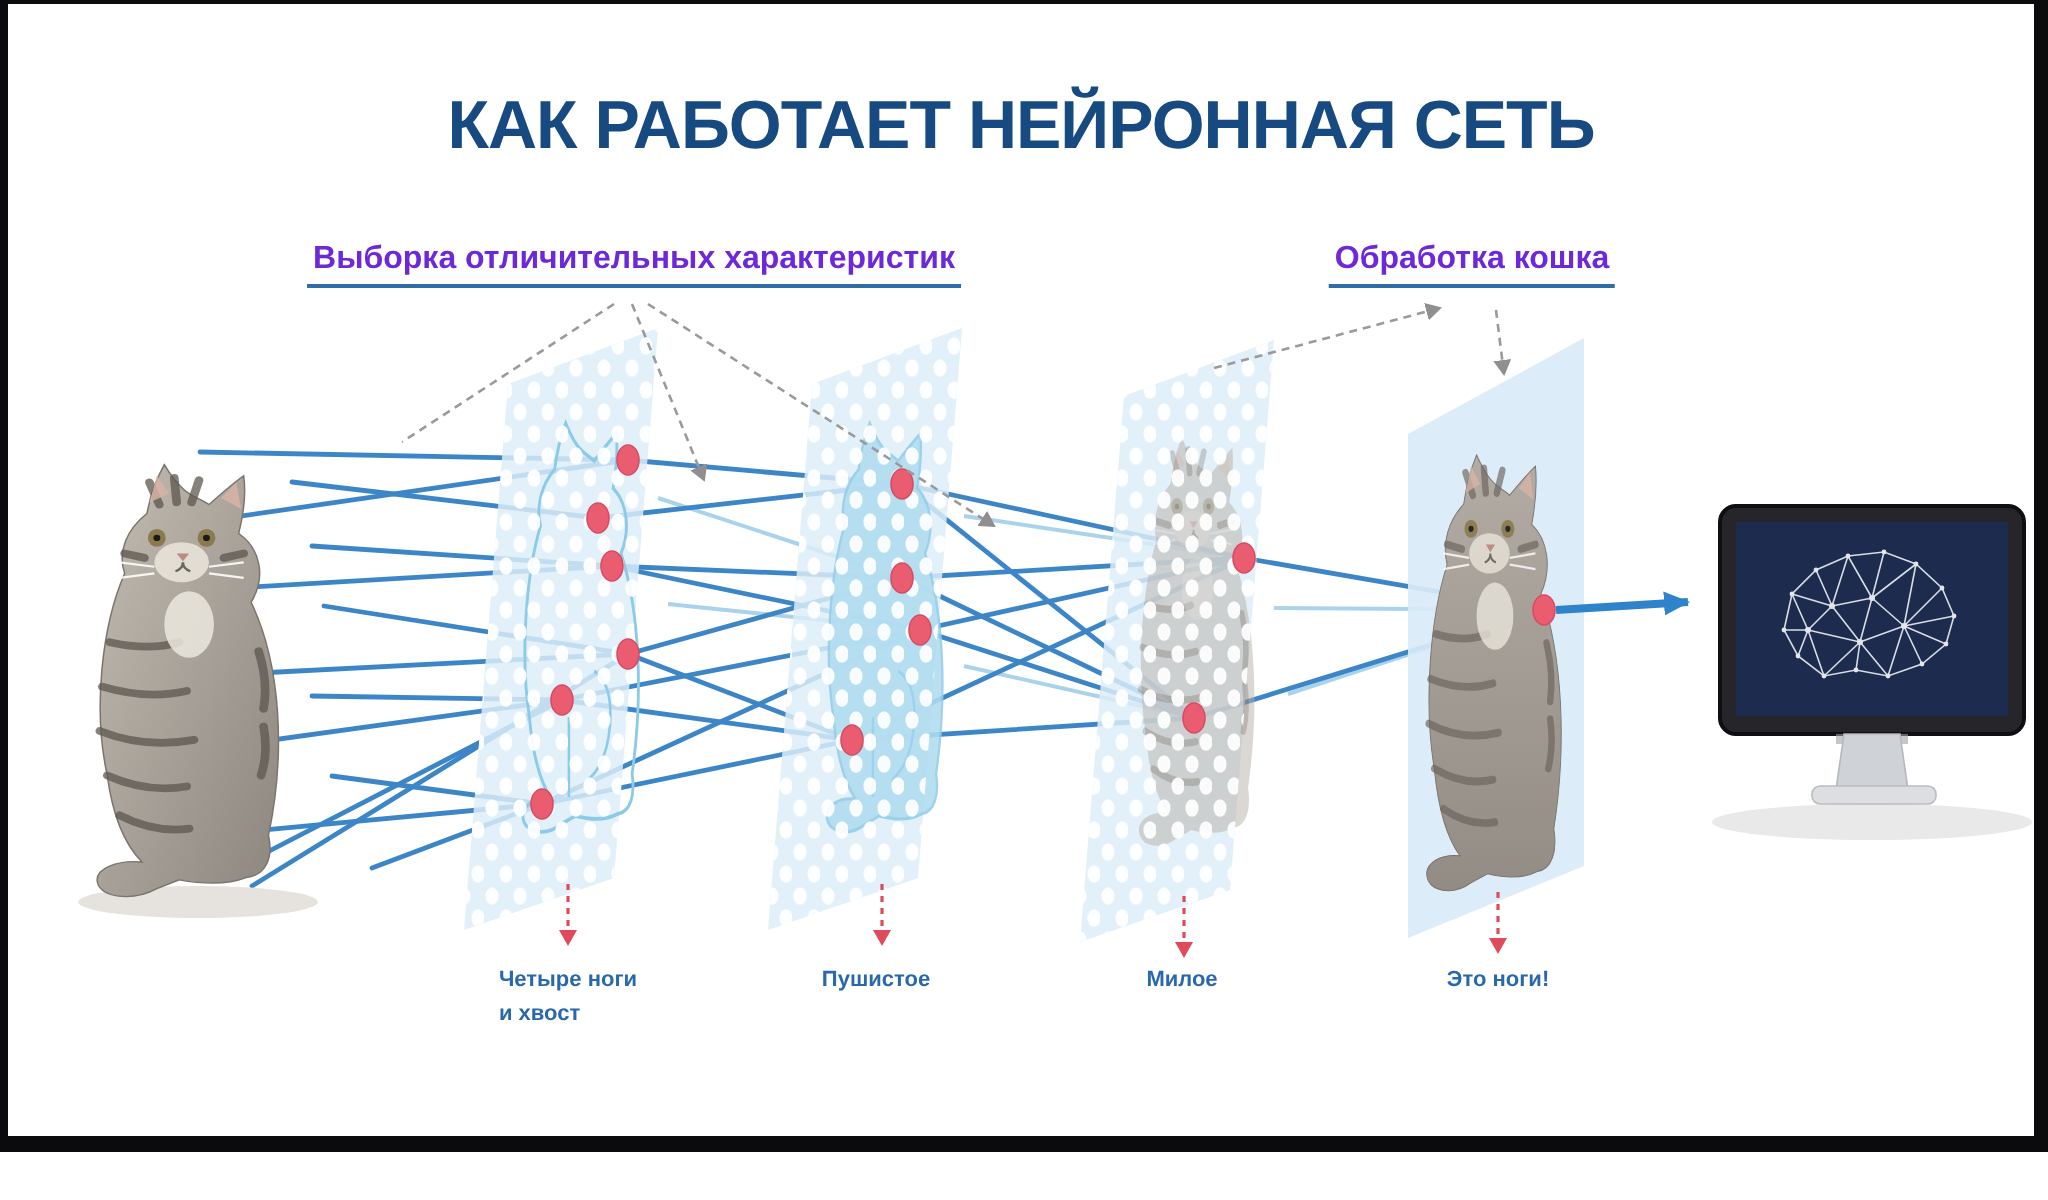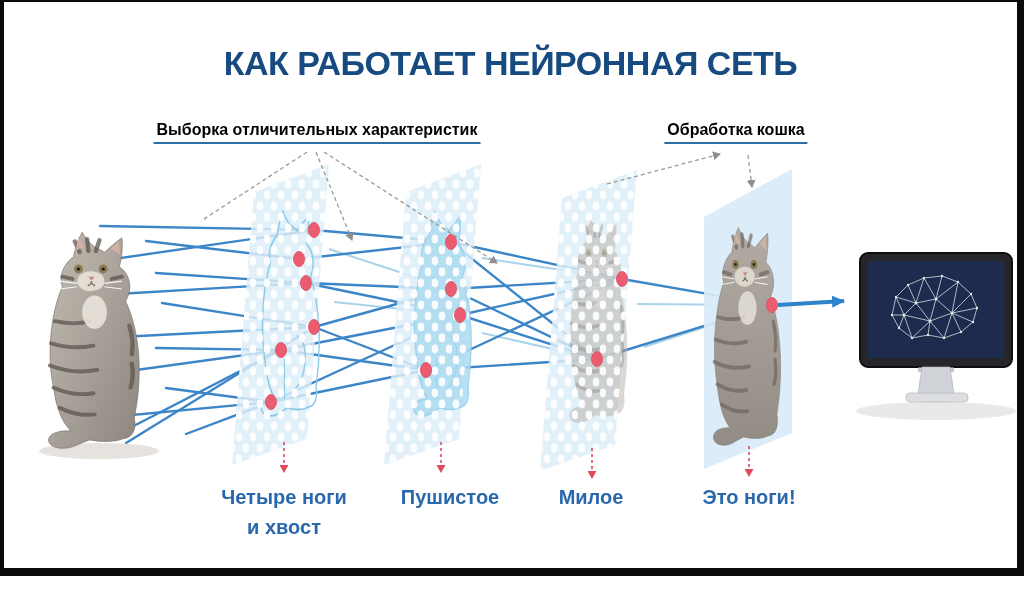--- a/index.html
+++ b/index.html
@@ -9,28 +9,28 @@
     border-top:2px solid #0b0b0d; border-left:4px solid #0b0b0d;
     border-right:7px solid #0b0b0d; border-bottom:8px solid #0b0b0d;
     font-family:"Liberation Sans", sans-serif;
   }
   #page-title{
     position:absolute; left:0; right:0; top:42px; text-align:center;
     font-size:34px; font-weight:bold; letter-spacing:-0.5px; color:#164a80;
   }
   .section-label{
     position:absolute; top:119px; transform:translateX(-50%);
-    font-size:16px; font-weight:bold; color:#000000;
+    font-size:16px; font-weight:bold; color:#6d28d9;
     padding:0 3px 3px 3px; border-bottom:2px solid #2e6da6; white-space:nowrap;
   }
   #lbl-feature{ left:313px; }
   #lbl-process{ left:732px; }
   .layer-label{
     position:absolute; top:480px; transform:translateX(-50%);
-    font-size:20px; font-weight:bold; color:#2a68ae; text-align:center;
+    font-size:11px; font-weight:bold; color:#2a68ae; 
     line-height:1.5; white-space:pre-line;
   }
   #net-overlay{ position:absolute; left:0; top:0; }
 </style>
 </head>
 <body>
 
 <div id="stage">
 
   <div id="page-title">КАК РАБОТАЕТ НЕЙРОННАЯ СЕТЬ</div>
@@ -250,16 +250,16 @@
         </g>
         <rect x="914" y="365" width="36" height="5" fill="#9ea1a5" opacity="0.6"></rect>
         <path d="M918,365 h28 l4,28 h-36 Z" fill="#cfd2d6" stroke="#b4b7bb" stroke-width="0.8"></path>
         <rect x="902" y="391" width="62" height="9" rx="4" fill="#dcdee1" stroke="#b9bcc0" stroke-width="0.8"></rect>
       </g>
     </g>
   </svg>
 
   <div class="layer-label" style="left:280px">Четыре ноги
 и хвост</div>
-  <div class="layer-label" style="left:446px">Пушистое</div>
+  <div class="layer-label" style="left:434px">Пушистое</div>
   <div class="layer-label" style="left:587px">Милое</div>
   <div class="layer-label" style="left:745px">Это ноги!</div>
 </div>
 
 </body></html>

